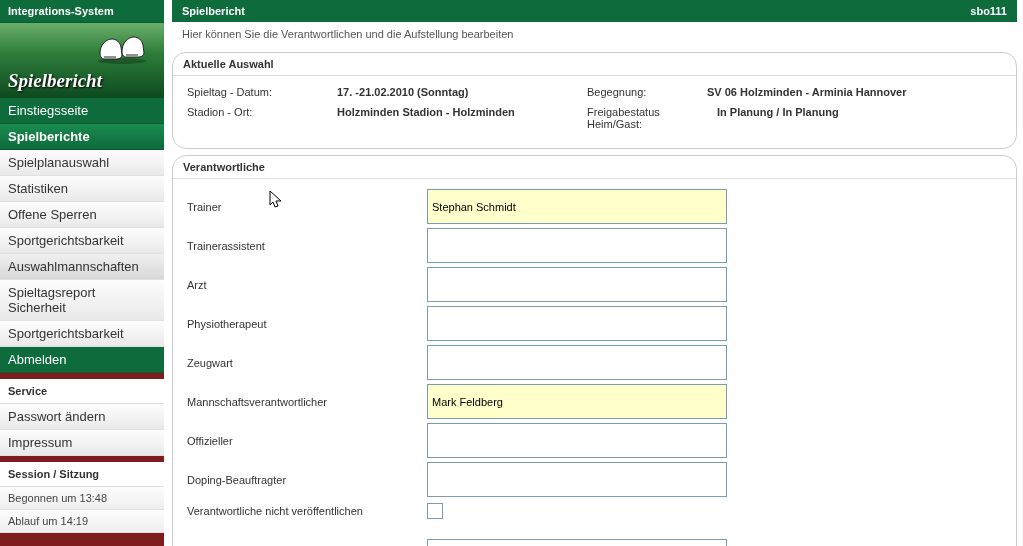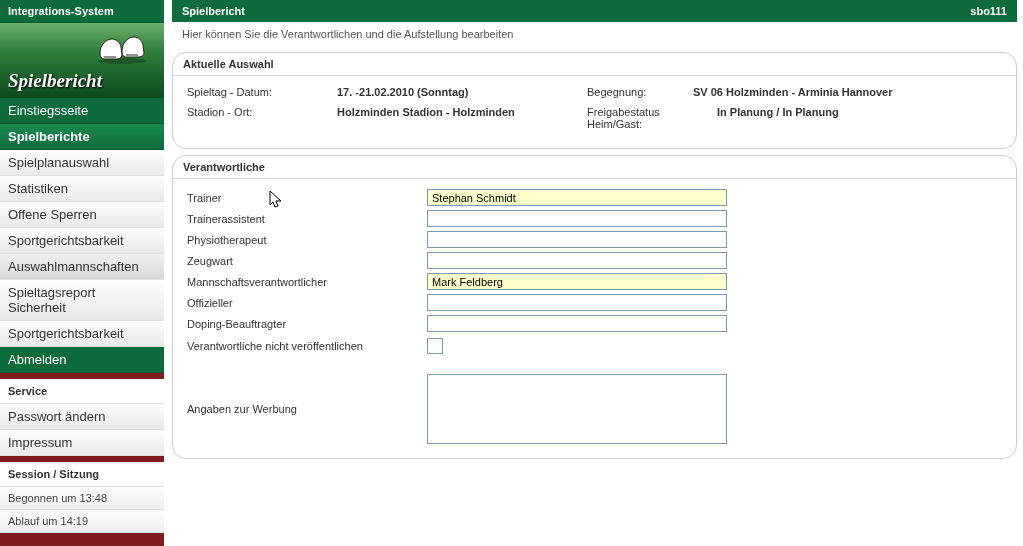--- a/index.html
+++ b/index.html
@@ -24,21 +24,21 @@
 .panel-h{font-weight:bold;padding:5px 10px;border-bottom:1px solid #ddd}
 .panel-b{padding:10px 14px}
 .row{display:flex;margin-bottom:8px}
 .lbl{width:150px;color:#333}
 .val{font-weight:bold}
 .col2{display:flex}
 .col2 .left{width:400px}
 .col2 .right{flex:1}
 .formrow{display:flex;align-items:center;margin-bottom:4px}
 .flabel{width:240px}
-.tin{width:300px;height:17px;border:1px solid #7a9ab5;font-size:11px;padding:0 4px;font-family:inherit;box-sizing:border-box}
+.tin{width:300px;height:35px;border:1px solid #7a9ab5;font-size:11px;padding:0 4px;font-family:inherit;box-sizing:border-box}
 .hl{background:#ffffcc}
 .chk{width:14px;height:14px;border:1px solid #7a9ab5;background:#fff}
 .ta{width:300px;height:70px;border:1px solid #7a9ab5;font-size:11px;font-family:inherit;padding:2px 4px;box-sizing:border-box;resize:none}
 .cursor{position:absolute;pointer-events:none}
 </style>
 </head>
 <body>
 
 <div id="app">
   <div class="sidebar">
@@ -94,21 +94,21 @@
               <div class="lbl">Spieltag - Datum:</div>
               <div class="val">17. -21.02.2010 (Sonntag)</div>
             </div>
             <div class="row">
               <div class="lbl">Stadion - Ort:</div>
               <div class="val">Holzminden Stadion - Holzminden</div>
             </div>
           </div>
           <div class="right">
             <div class="row">
-              <div class="lbl" style="width:106px">Begegnung:</div>
+              <div class="lbl" style="width:120px">Begegnung:</div>
               <div class="val">SV 06 Holzminden - Arminia Hannover</div>
             </div>
             <div class="row">
               <div class="lbl" style="width:130px">Freigabestatus Heim/Gast:</div>
               <div class="val">In Planung / In Planung</div>
             </div>
           </div>
         </div>
       </div>
     </div>
@@ -116,20 +116,24 @@
     <div class="panel" style="position:relative">
       <div class="panel-h">Verantwortliche</div>
       <div class="panel-b">
         <div id="fields">
             <div class="formrow">
               <div class="flabel">Trainer</div>
               <input type="text" class="tin hl" value="Stephan Schmidt" style="">
             </div>
             <div class="formrow">
               <div class="flabel">Trainerassistent</div>
+              <input type="text" class="tin" style="">
+            </div>
+            <div class="formrow">
+              <div class="flabel">Arzt</div>
               <input type="text" class="tin" style="">
             </div>
             <div class="formrow">
               <div class="flabel">Physiotherapeut</div>
               <input type="text" class="tin" style="">
             </div>
             <div class="formrow">
               <div class="flabel">Zeugwart</div>
               <input type="text" class="tin" style="">
             </div>

